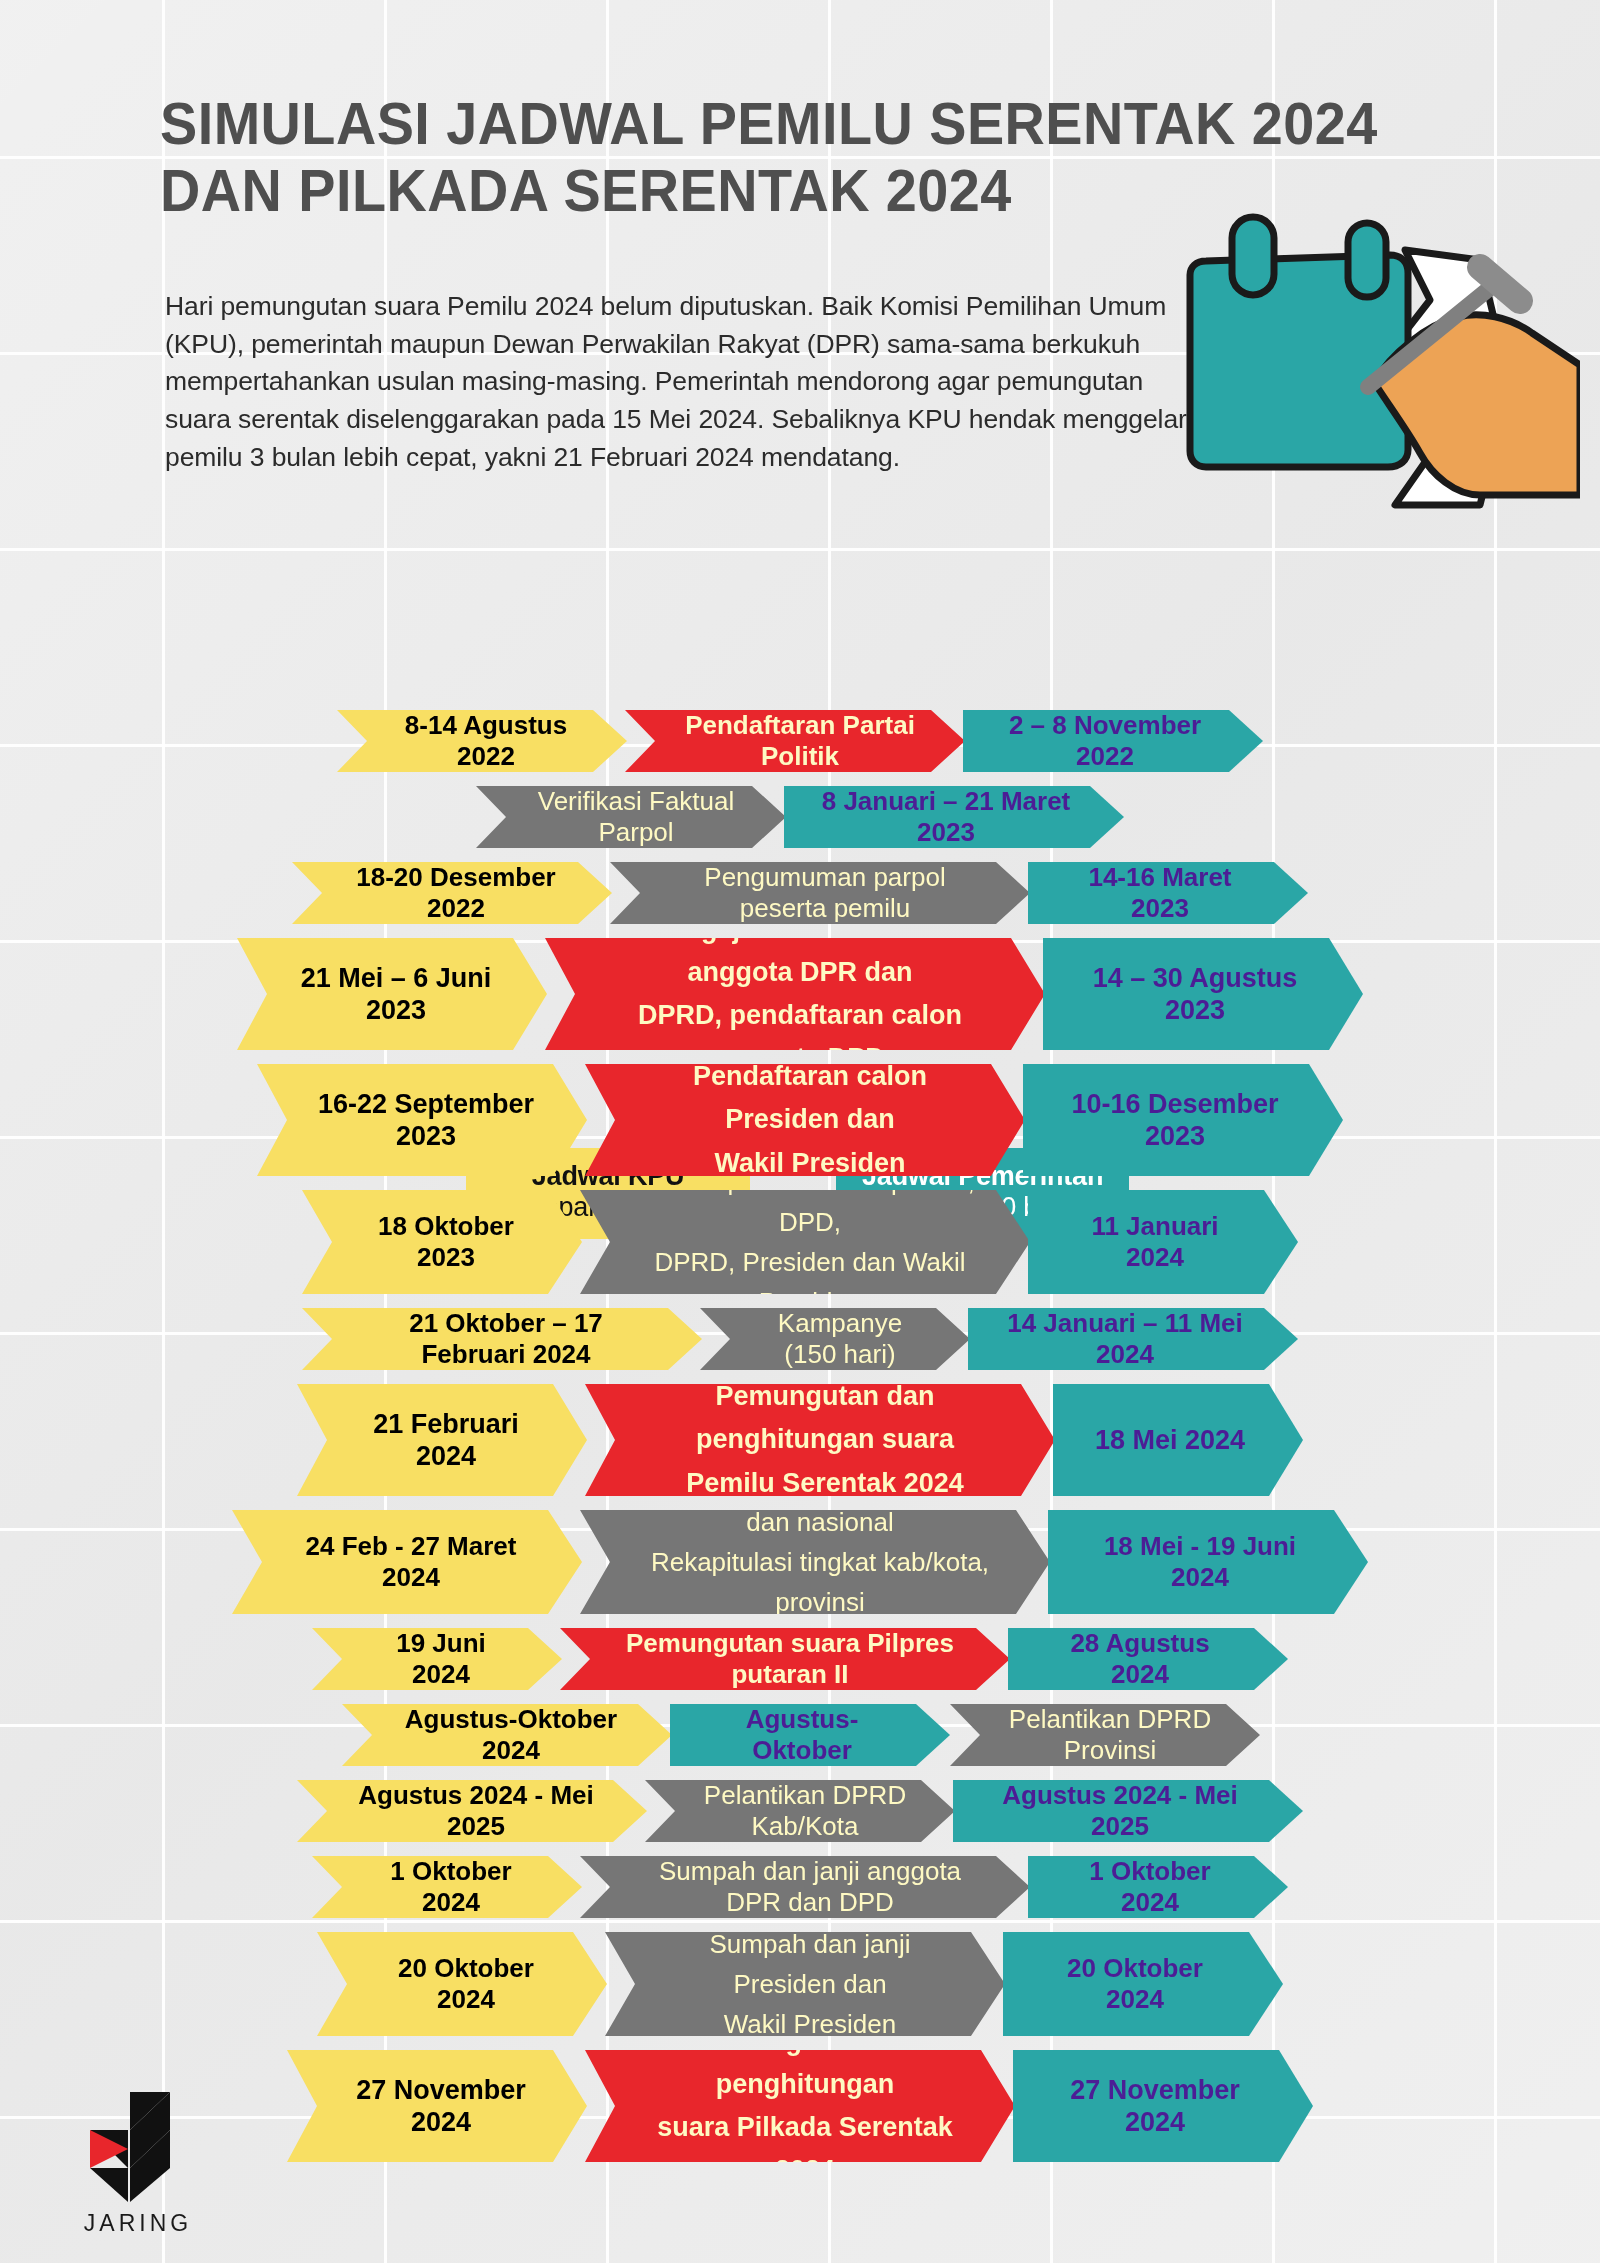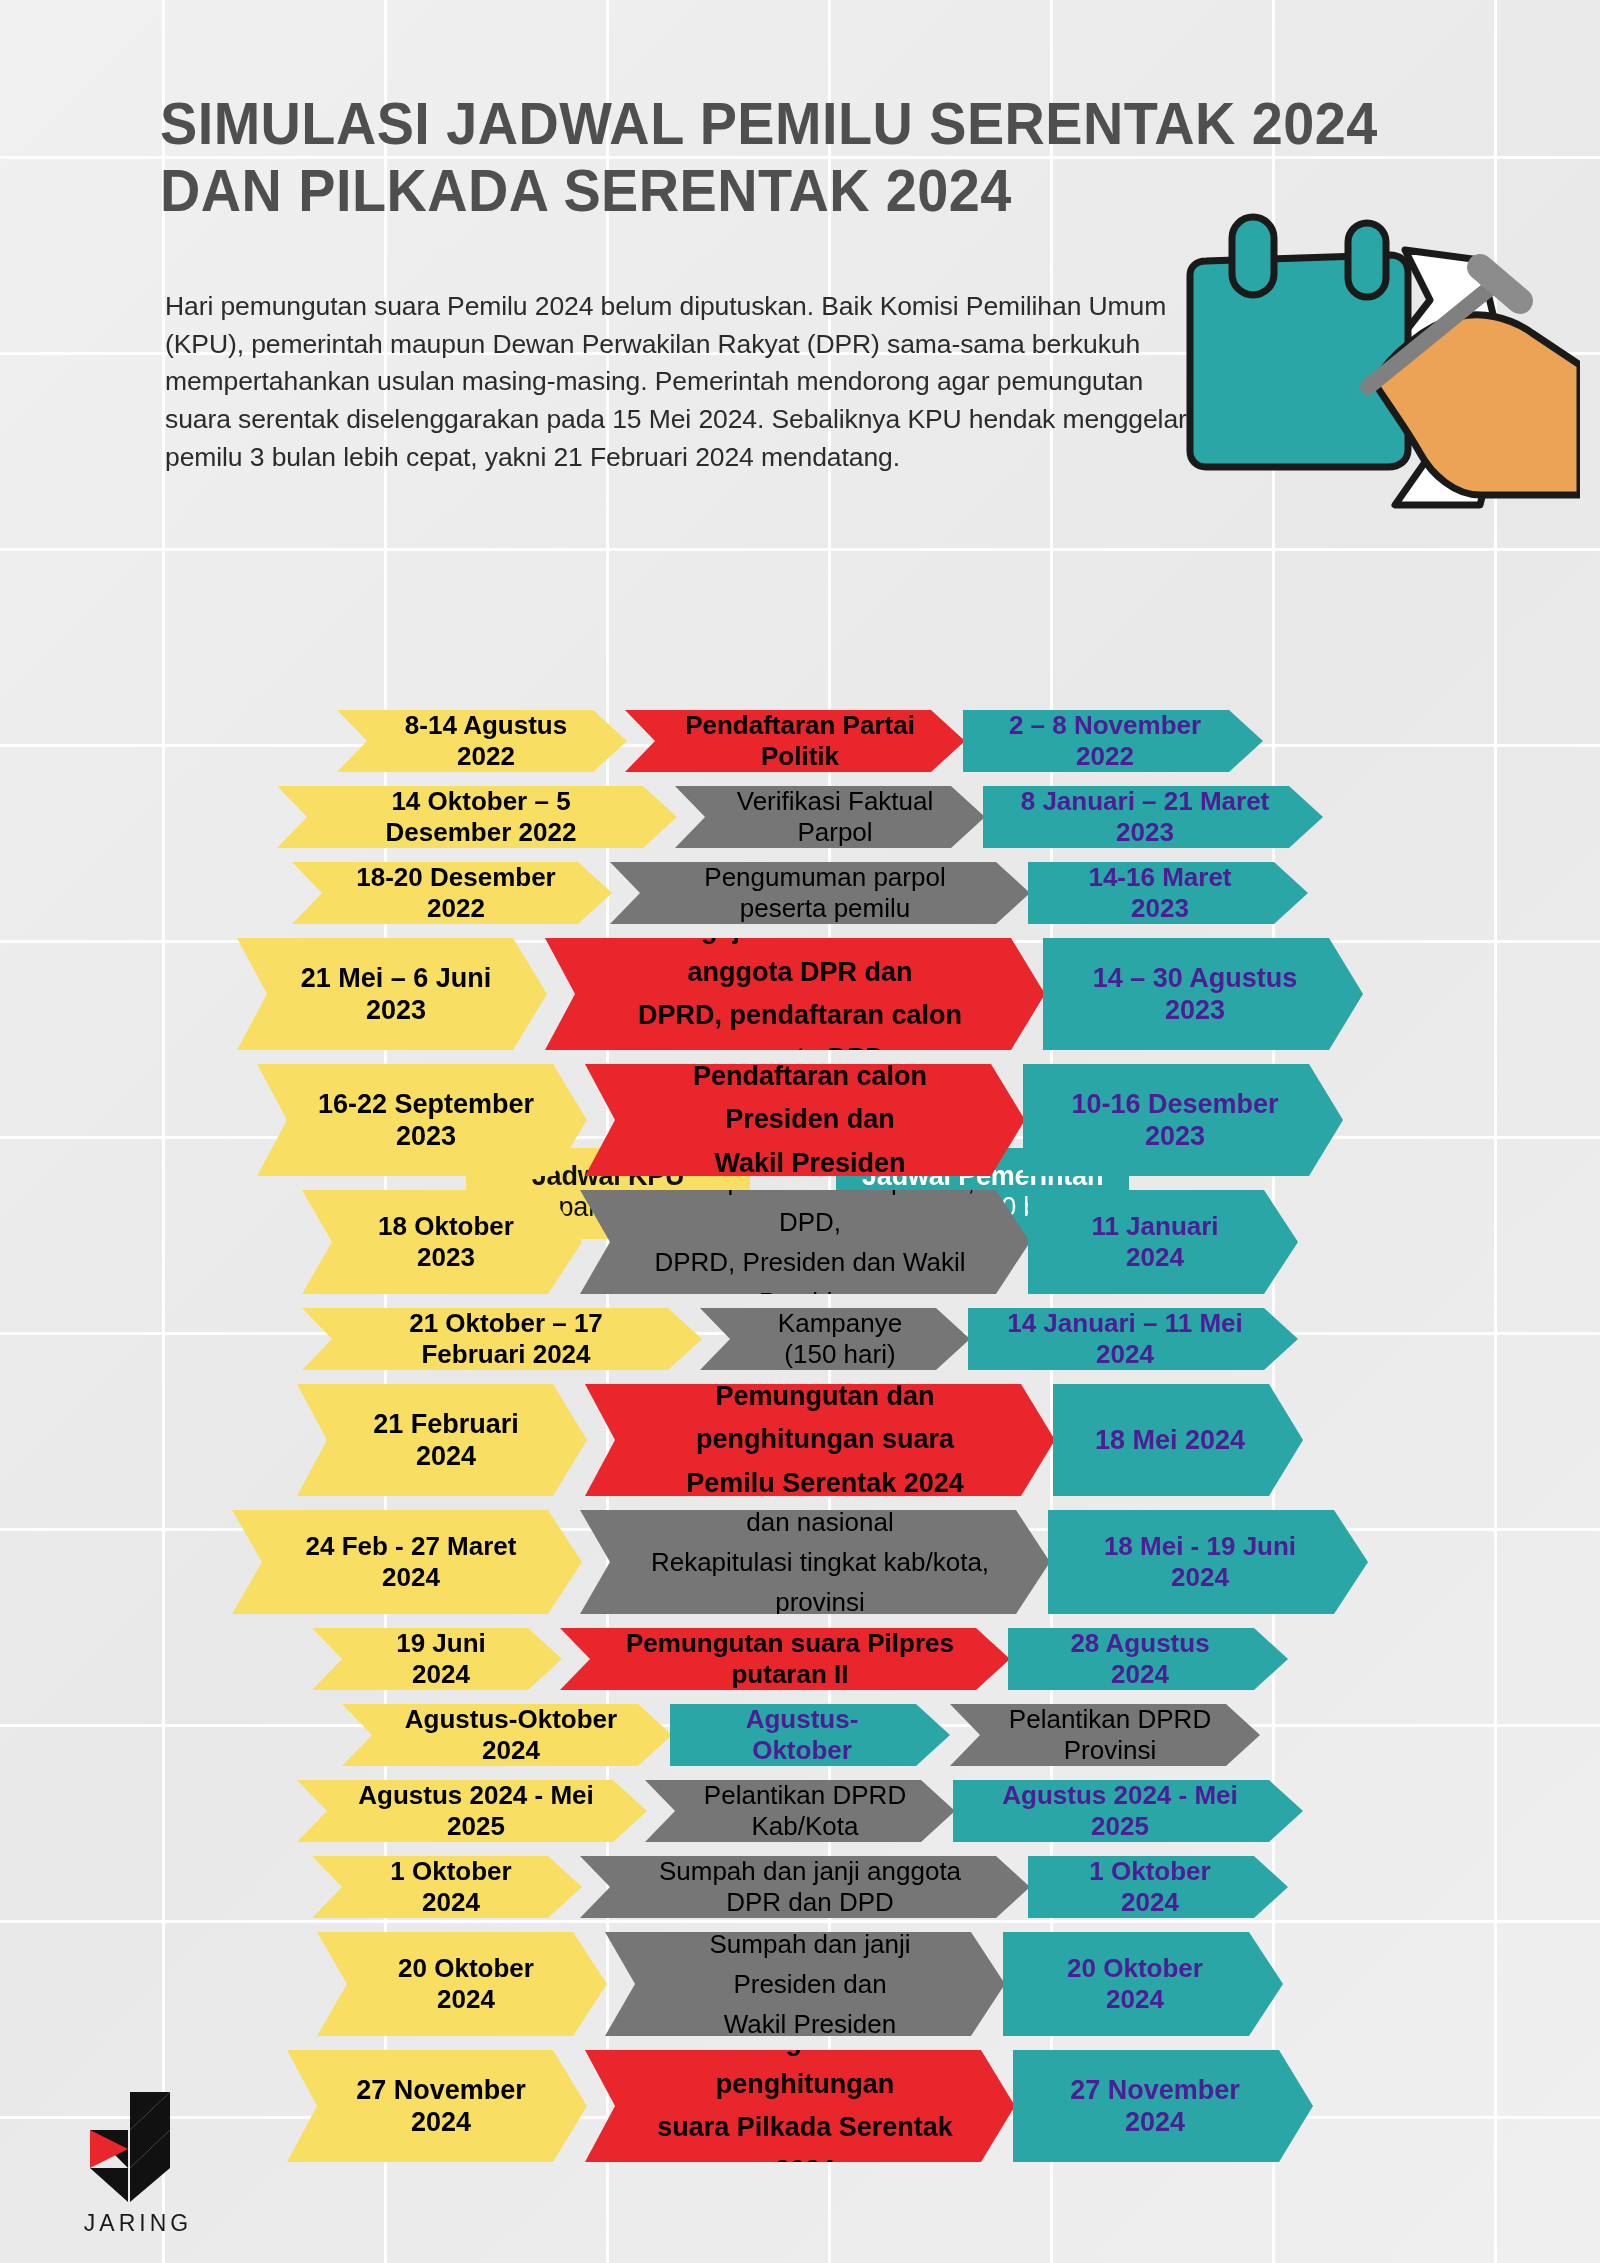--- a/index.html
+++ b/index.html
@@ -97,21 +97,21 @@
     background: #f8df63;
     color: #000;
     font-weight: bold;
     clip-path: polygon(0 0, calc(100% - 34px) 0, 100% 50%, calc(100% - 34px) 100%, 0 100%, 30px 50%);
     padding: 0 48px 0 56px;
     margin-right: -2px;
   }
 
   
   .seg.mid {
-    color: #000000;
+    color: #fef9c3;
     clip-path: polygon(0 0, calc(100% - 34px) 0, 100% 50%, calc(100% - 34px) 100%, 0 100%, 30px 50%);
     padding: 0 46px 0 56px;
     margin-right: -2px;
   }
   .seg.mid.red  { background: #e8262c; font-weight: bold; }
   .seg.mid.gray { background: #767676; font-weight: normal; }
 
   
   .seg.right {
     background: #2aa6a6;
@@ -193,21 +193,20 @@
       <div class="row h1">
         <div class="seg left" style="width: 290px;">8-14 Agustus 2022</div>
         <div class="seg mid red" style="width: 340px;">
           <span class="txt">
             <span class="l">Pendaftaran Partai Politik</span>
           </span>
         </div>
         <div class="seg right" style="width: 300px;">2 – 8 November 2022</div>
       </div>
       <div class="row h1">
-        <div class="seg left" style="width: 400px;">14 Oktober – 5 Desember 2022</div>
         <div class="seg mid gray" style="width: 310px;">
           <span class="txt">
             <span class="l">Verifikasi Faktual Parpol</span>
           </span>
         </div>
         <div class="seg right" style="width: 340px;">8 Januari – 21 Maret 2023</div>
       </div>
       <div class="row h1">
         <div class="seg left" style="width: 320px;">18-20 Desember 2022</div>
         <div class="seg mid gray" style="width: 420px;">

